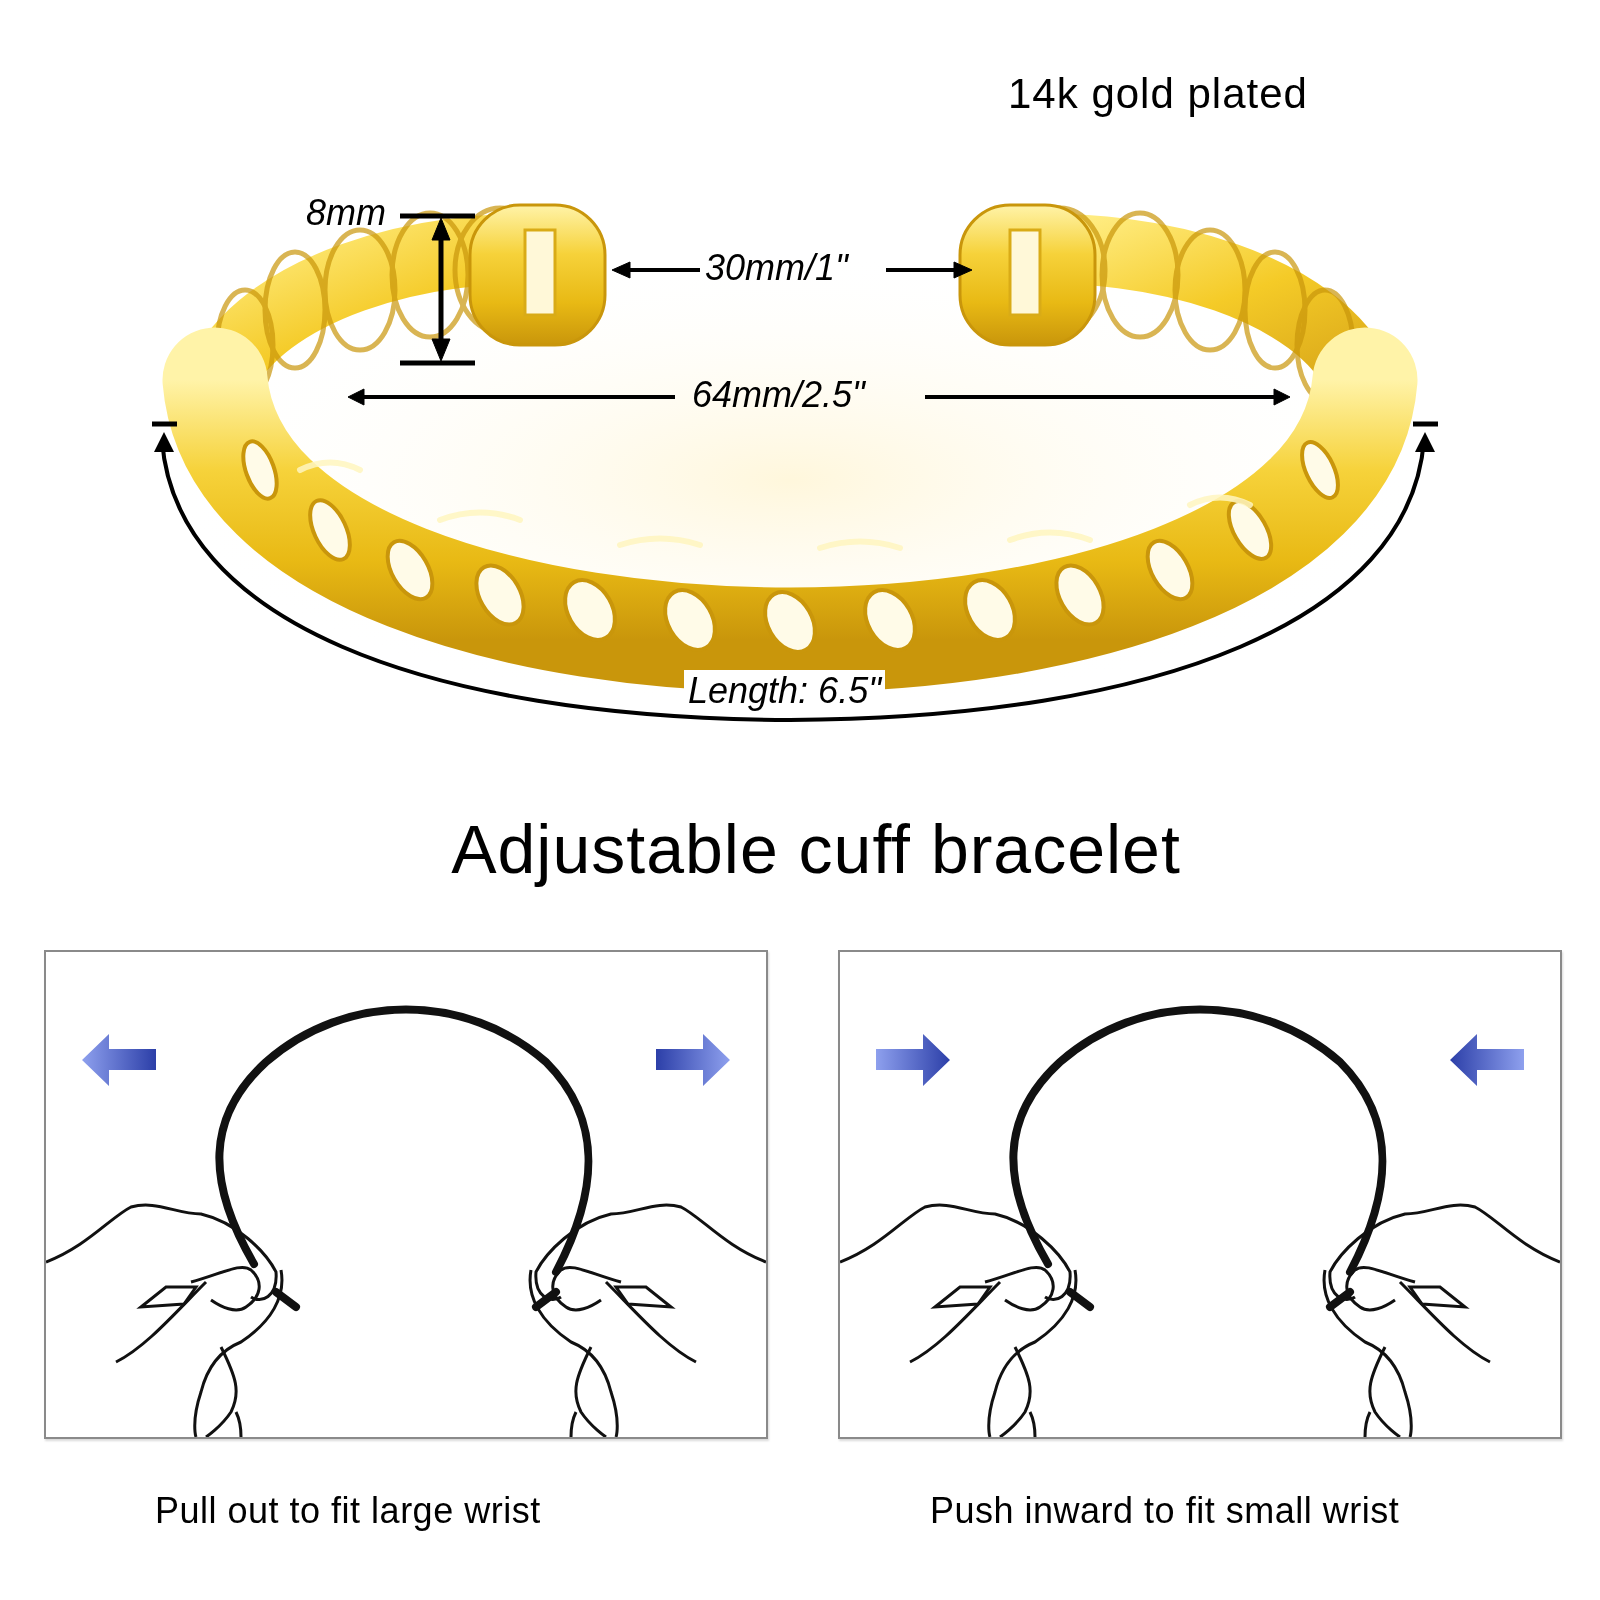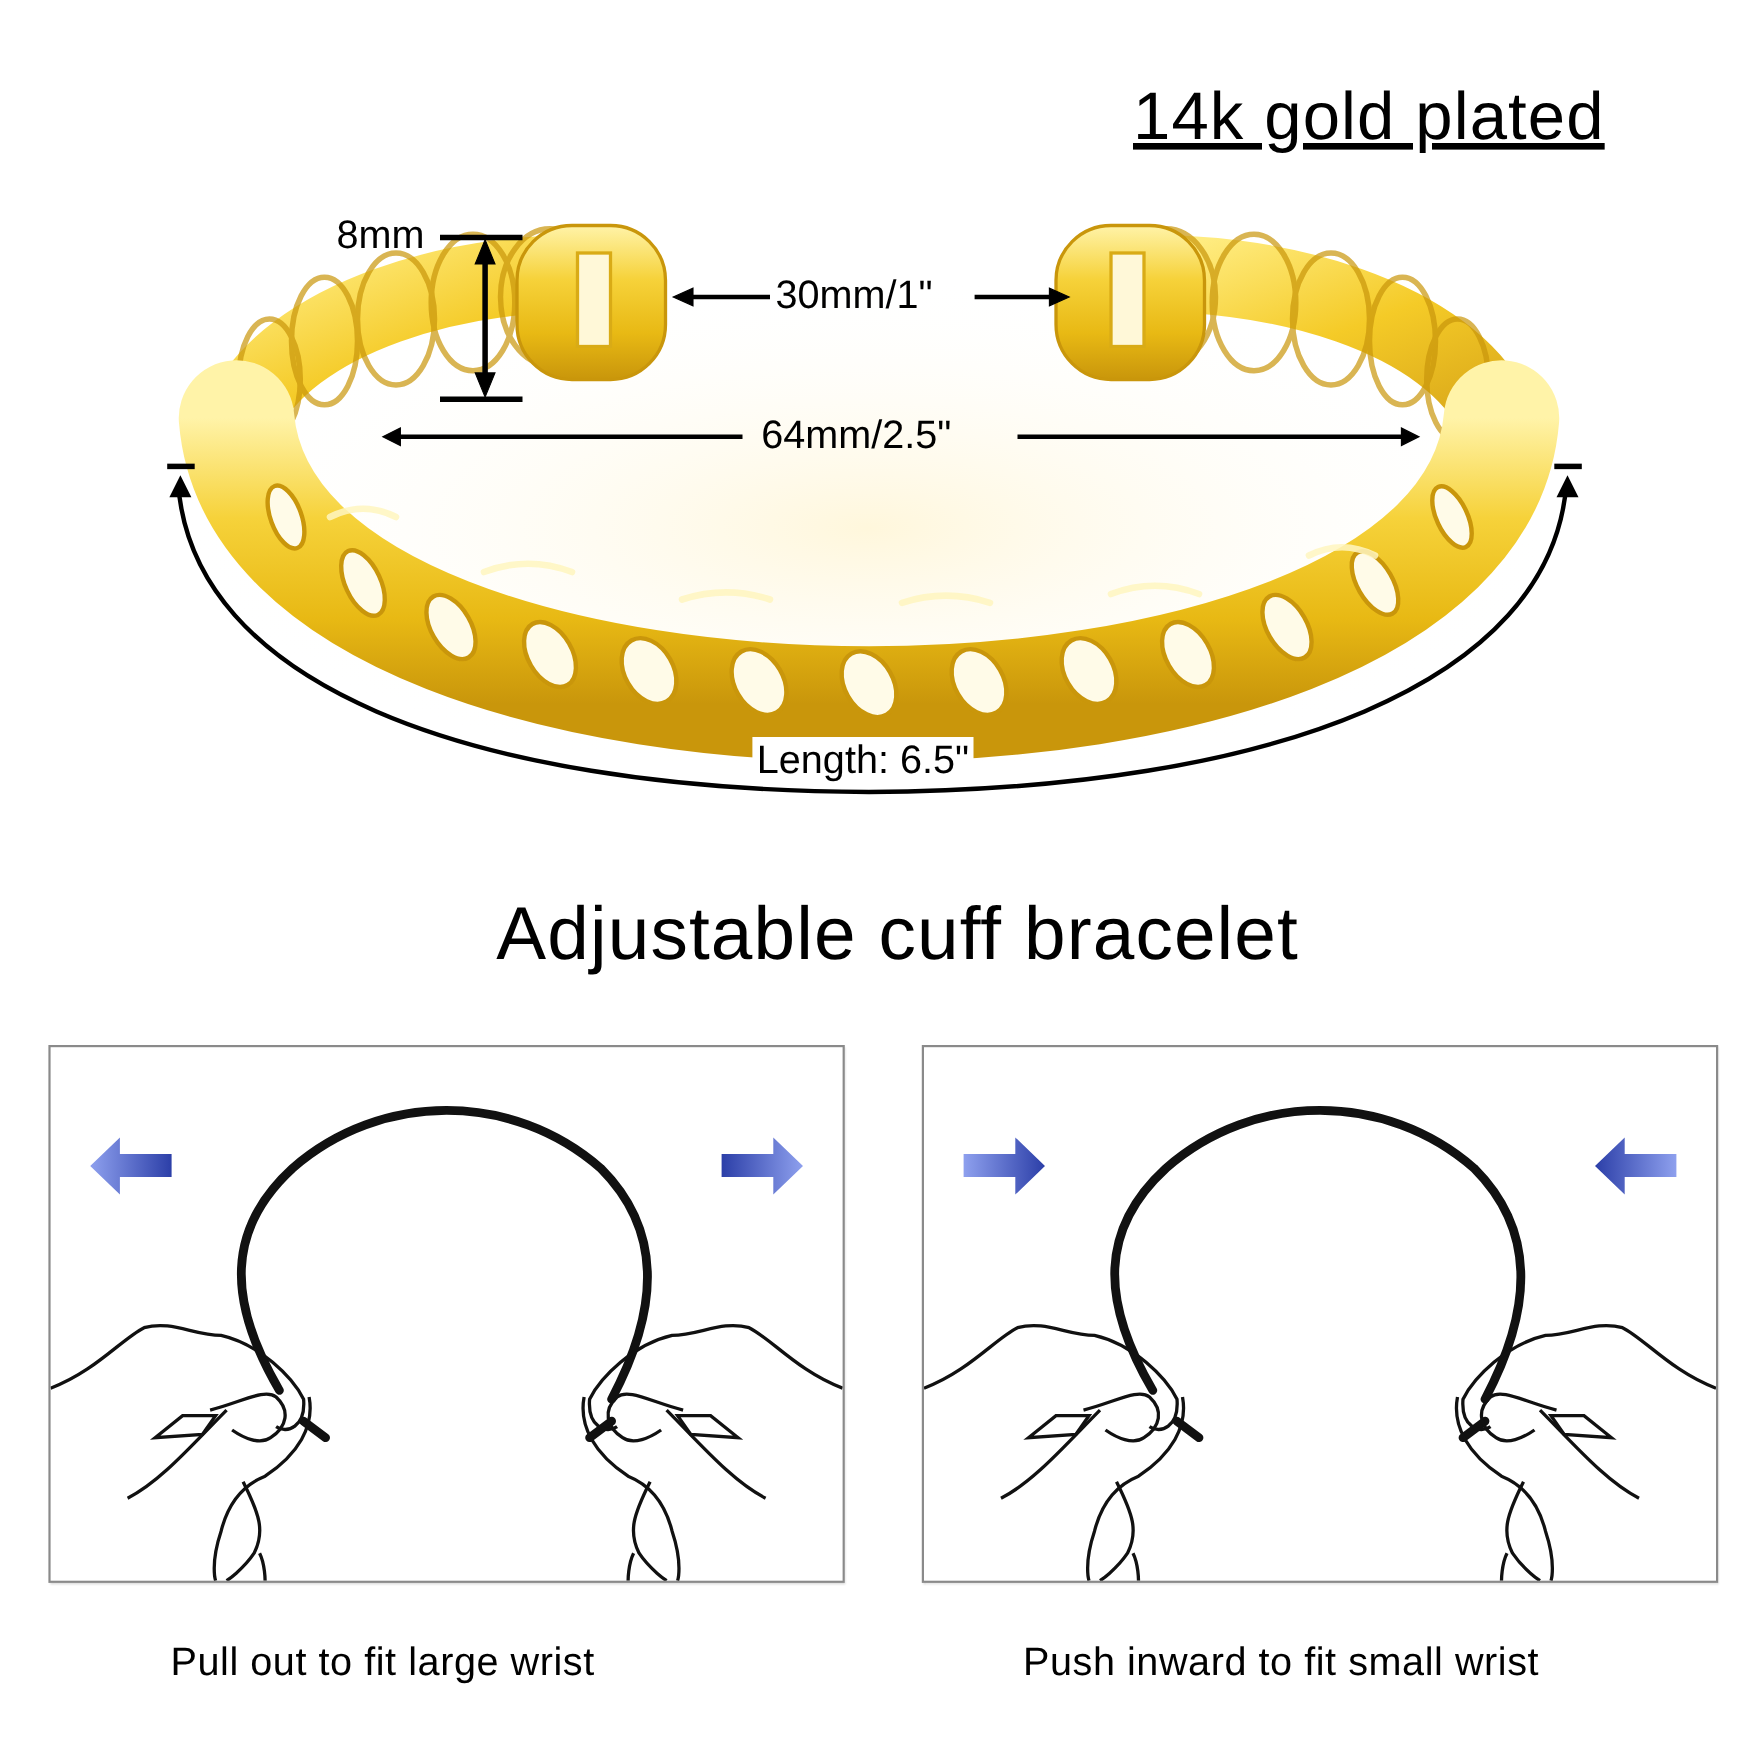--- a/index.html
+++ b/index.html
@@ -1,20 +1,20 @@
 <!DOCTYPE html>
 <html><head>
   <meta charset="utf-8">
   <style>
     html, body { margin: 0; padding: 0; background: #ffffff; }
     body { width: 1600px; height: 1600px; position: relative; overflow: hidden;
            font-family: "Liberation Sans", "DejaVu Sans", sans-serif; color: #000; }
     .abs { position: absolute; }
-    .title-top { left: 1030px; top: 70px; font-size: 61px; letter-spacing: 1px; white-space: nowrap; text-decoration: underline; }
-    .dim-label { font-size: 36px; white-space: nowrap; background: transparent; }
+    .title-top { left: 1008px; top: 70px; font-size: 42px; letter-spacing: 1px; white-space: nowrap; }
+    .dim-label { font-size: 36px; white-space: nowrap; background: transparent; font-style: italic; }
     .subtitle { left: 0; width: 1600px; top: 810px; text-align: center; font-size: 68px; letter-spacing: 1px; margin-left: 16px; }
     .panel { border: 2px solid #8a8a8a; background: #fff; box-shadow: 1px 2px 2px rgba(0,0,0,0.15); }
     .caption { font-size: 36px; white-space: nowrap; letter-spacing: 0.5px; text-align: center; }
     svg { display: block; }
   </style>
 </head>
 <body>
 
 <div class="abs title-top">14k gold plated</div>
 

